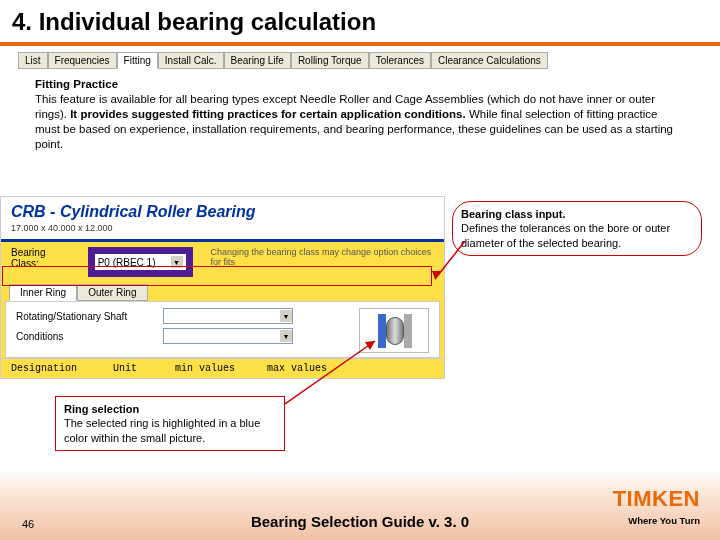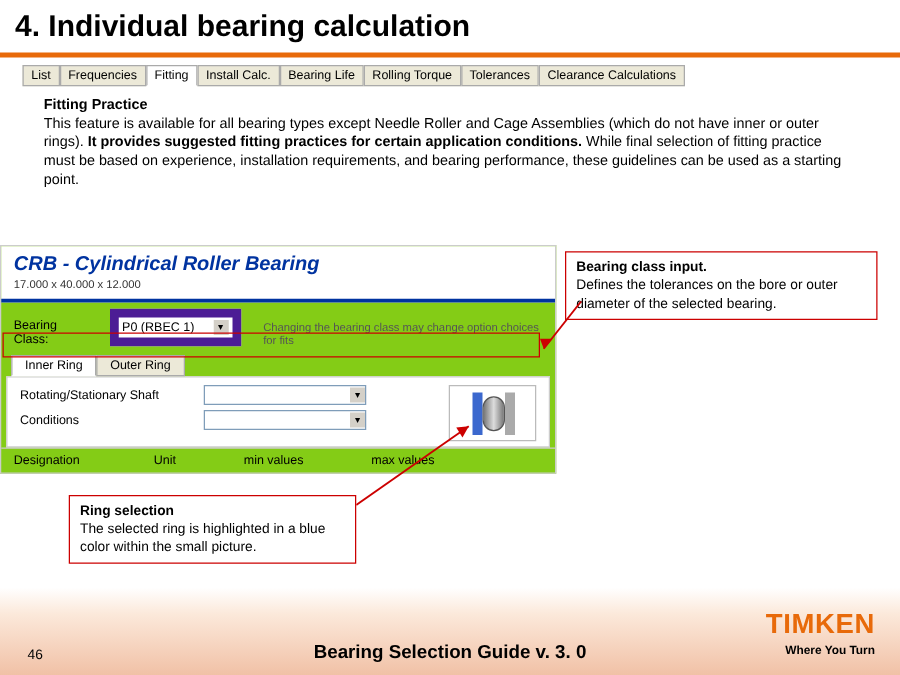--- a/index.html
+++ b/index.html
@@ -6,43 +6,43 @@
   body { width: 720px; height: 540px; font-family: Arial, sans-serif; background: #fff; position: relative; overflow: hidden; }
   .title-bar { background: #fff; padding: 8px 12px 6px; }
   .title { font-size: 24px; font-weight: bold; color: #000; }
   .orange-underline { height: 4px; background: #e86a0a; width: 100%; }
   .content-area { position: relative; height: 450px; }
   .tabs-row { display: flex; gap: 0; padding: 6px 0 0 18px; font-size: 10px; }
   .tab { padding: 2px 6px; border: 1px solid #aaa; background: #ece9d8; cursor: pointer; }
   .tab.active { background: #fff; border-bottom: 1px solid #fff; }
   .paragraph-box { margin: 8px 35px 6px 35px; font-size: 11.5px; line-height: 1.3; color: #000; }
   .paragraph-box b { font-weight: bold; }
-  .app-window { position: absolute; left: 0; top: 150px; width: 445px; border: 1px solid #ccc; background: #84cc16; font-size: 11px; }
+  .app-window { position: absolute; left: 0; top: 150px; width: 445px; border: 1px solid #ccc; background: #fde047; font-size: 11px; }
   .app-header { background: #fff; border-bottom: 3px solid #0033a0; padding: 6px 10px; }
   .app-title { color: #0033a0; font-size: 16px; font-weight: bold; font-style: italic; }
   .bearing-num { font-weight: bold; font-size: 13px; color: #000; margin-top: 4px; display: block; }
   .bearing-dims { font-size: 9px; color: #333; }
-  .form-row { padding: 5px 10px; display: flex; align-items: flex-end; gap: 18px; font-size: 10px; }
+  .form-row { padding: 5px 10px; display: flex; align-items: flex-start; gap: 18px; font-size: 10px; }
   .dropdown { background: #fff; border: 7px solid #4c1d95; padding: 2px 3px; width: 114px; display: flex; justify-content: space-between; align-items: center; }
   .dd-arrow { width: 12px; height: 12px; background: #d4d0c8; display: inline-flex; align-items: center; justify-content: center; font-size: 7px; }
   .hint { font-size: 9px; color: #555; }
   .subtabs { display: flex; padding: 2px 0 0 8px; font-size: 10px; }
   .subtab { padding: 2px 10px; border: 1px solid #aaa; background: #ece9d8; }
   .subtab.active { background: #fff; border-bottom: 1px solid #fff; }
   .form-grid { padding: 6px 10px 4px; background: #fff; border: 1px solid #ccc; margin: 0 4px; }
   .form-line { display: flex; align-items: center; gap: 22px; margin-bottom: 4px; font-size: 10px; }
   .form-line label { width: 125px; }
   .wide-dd { background: #fff; border: 1px solid #7f9db9; width: 130px; height: 16px; display: flex; justify-content: flex-end; align-items: center; }
   .bearing-pic { width: 70px; height: 45px; background: #fff; border: 1px solid #bbb; display: flex; align-items: center; justify-content: center; }
   .roller { width: 18px; height: 28px; border-radius: 9px; background: linear-gradient(to right, #777, #ddd, #777); border: 1px solid #555; }
   .ring-blue { width: 8px; height: 34px; background: #3b68ce; margin-left: 2px; }
-  .headers-row { display: flex; gap: 22px; padding: 4px 10px; font-size: 10px; border-top: 1px solid #ccc; }
+  .headers-row { display: flex; gap: 12px; padding: 4px 10px; font-size: 10px; border-top: 1px solid #ccc; font-family: Liberation Mono, monospace; }
   .headers-row span { color: #000; }
   .callout { position: absolute; border: 1.5px solid #c00; background: #fff; padding: 5px 8px; font-size: 11px; line-height: 1.3; }
-  .callout1 { right: 18px; top: 155px; width: 250px; }
+  .callout1 { right: 18px; top: 155px; width: 250px; border-radius: 19px; }
   .callout2 { left: 55px; top: 350px; width: 230px; }
   .arrow-svg { position: absolute; pointer-events: none; }
   .red-box-on-form { position: absolute; border: 1.5px solid #c00; }
   .footer-gradient { position: absolute; bottom: 0; left: 0; right: 0; height: 70px; background: linear-gradient(to bottom, rgba(232,106,10,0) 0%, rgba(232,106,10,0.15) 30%, rgba(214,77,0,0.35) 100%); }
   .page-num { position: absolute; left: 22px; bottom: 10px; font-size: 11px; }
   .footer-title { position: absolute; bottom: 10px; left: 0; right: 0; text-align: center; font-weight: bold; font-size: 15px; color: #000; }
   .logo { position: absolute; right: 20px; bottom: 28px; font-weight: bold; font-size: 22px; color: #e86a0a; letter-spacing: 0.5px; font-family: Arial Black, Arial, sans-serif; }
   .tagline { position: absolute; right: 20px; bottom: 14px; font-size: 9.5px; font-weight: bold; color: #000; }
 </style>
 </head>

